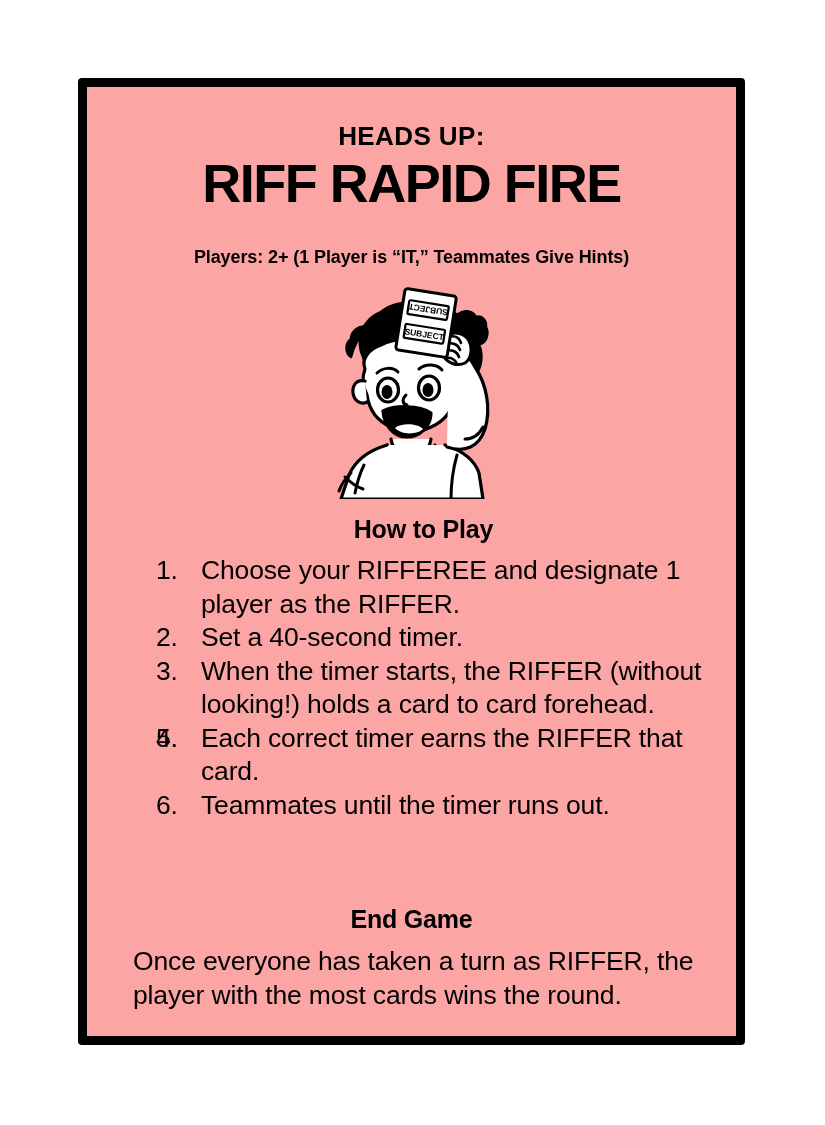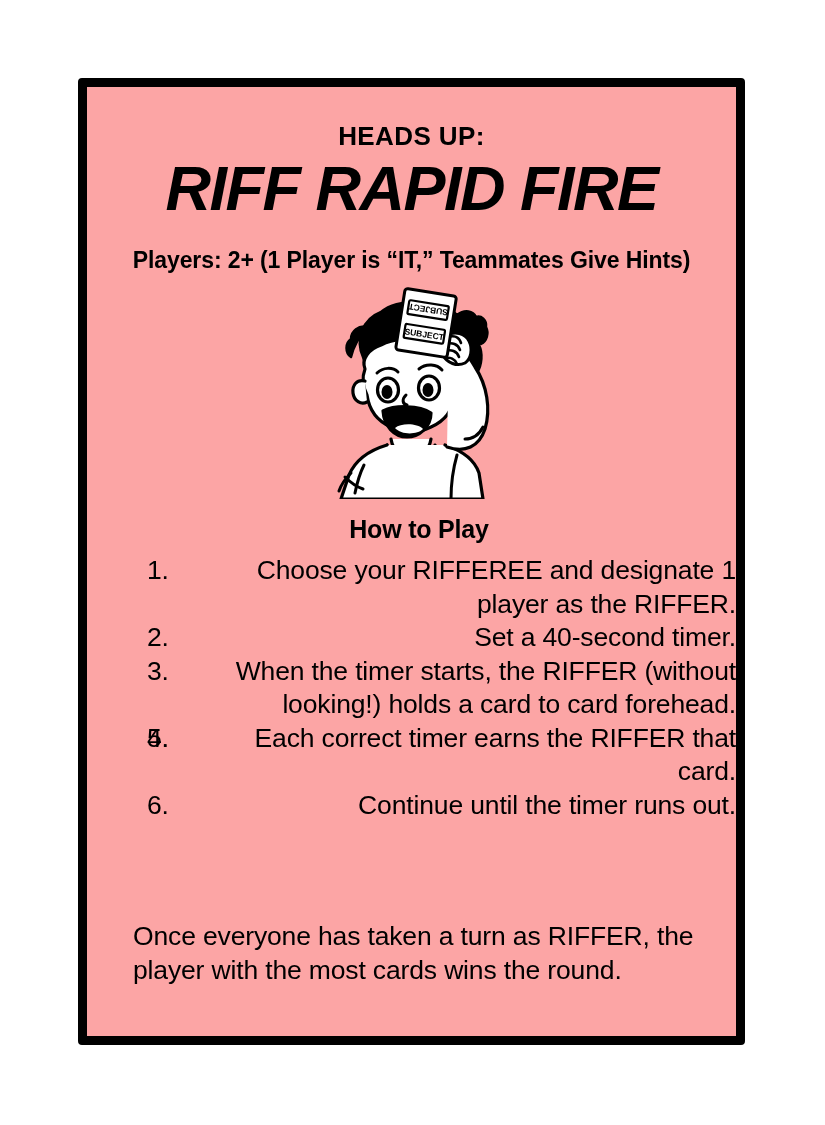--- a/index.html
+++ b/index.html
@@ -50,35 +50,34 @@
     line-height: 1;
   }
 
   .title {
     position: absolute;
     left: 0;
     right: 0;
     top: 68px;
     text-align: center;
     font-weight: 700;
-    font-size: 63px;
+    font-size: 54px;
     letter-spacing: -1.5px;
     line-height: 1.05;
     white-space: nowrap;
-    font-style: italic;
   }
 
   .players {
     position: absolute;
     left: 0;
     right: 0;
     top: 160px;
     text-align: center;
     font-weight: 700;
-    font-size: 23px;
+    font-size: 18px;
     letter-spacing: -0.1px;
     line-height: 1.2;
     white-space: nowrap;
   }
 
   
   .illus {
     position: absolute;
     left: 50%;
     transform: translateX(-50%);
@@ -92,23 +91,24 @@
   .section-head {
     text-align: center;
     font-weight: 700;
     font-size: 25px;
     line-height: 1;
     letter-spacing: -0.2px;
   }
 
   .howto {
     position: absolute;
-    left: 15px;
+    left: 0;
     right: 0;
     top: 430px;
+    padding-left: 24px;
   }
   .howto .section-head { margin-bottom: 12px; }
 
   ol.steps {
     list-style: none;
     margin: 0;
     padding: 0;
   }
   ol.steps > li {
     position: relative;
@@ -120,21 +120,21 @@
   }
   ol.steps > li .num {
     position: absolute;
     left: 45px;
     top: 0;
     width: 34px;
     text-align: left;
     font-size: 26.5px;
     line-height: 33.5px;
   }
-  ol.steps > li .txt { display: block; text-align: right; }
+  ol.steps > li .txt { display: block; }
 
   .endgame {
     position: absolute;
     left: 0;
     right: 0;
     top: 820px;
   }
   .endgame .section-head { margin-bottom: 11px; }
   .endgame .body {
     padding-left: 46px;
@@ -256,23 +256,24 @@
         </li>
         <li>
           <span class="num">4.</span>
         </li>
         <li>
           <span class="num">5.</span>
           <span class="txt">Each correct timer earns the RIFFER that card.</span>
         </li>
         <li>
           <span class="num">6.</span>
-          <span class="txt">Continue until the timer runs out.</span>
+          <span class="txt">Teammates until the timer runs out.</span>
         </li>
       </ol>
     </div>
 
     <div class="endgame">
+      <div class="section-head">End Game</div>
       <div class="body">Once everyone has taken a turn as RIFFER, the player with the most cards wins the round.</div>
     </div>
 
   </div>
 </div>
 
 </body></html>

